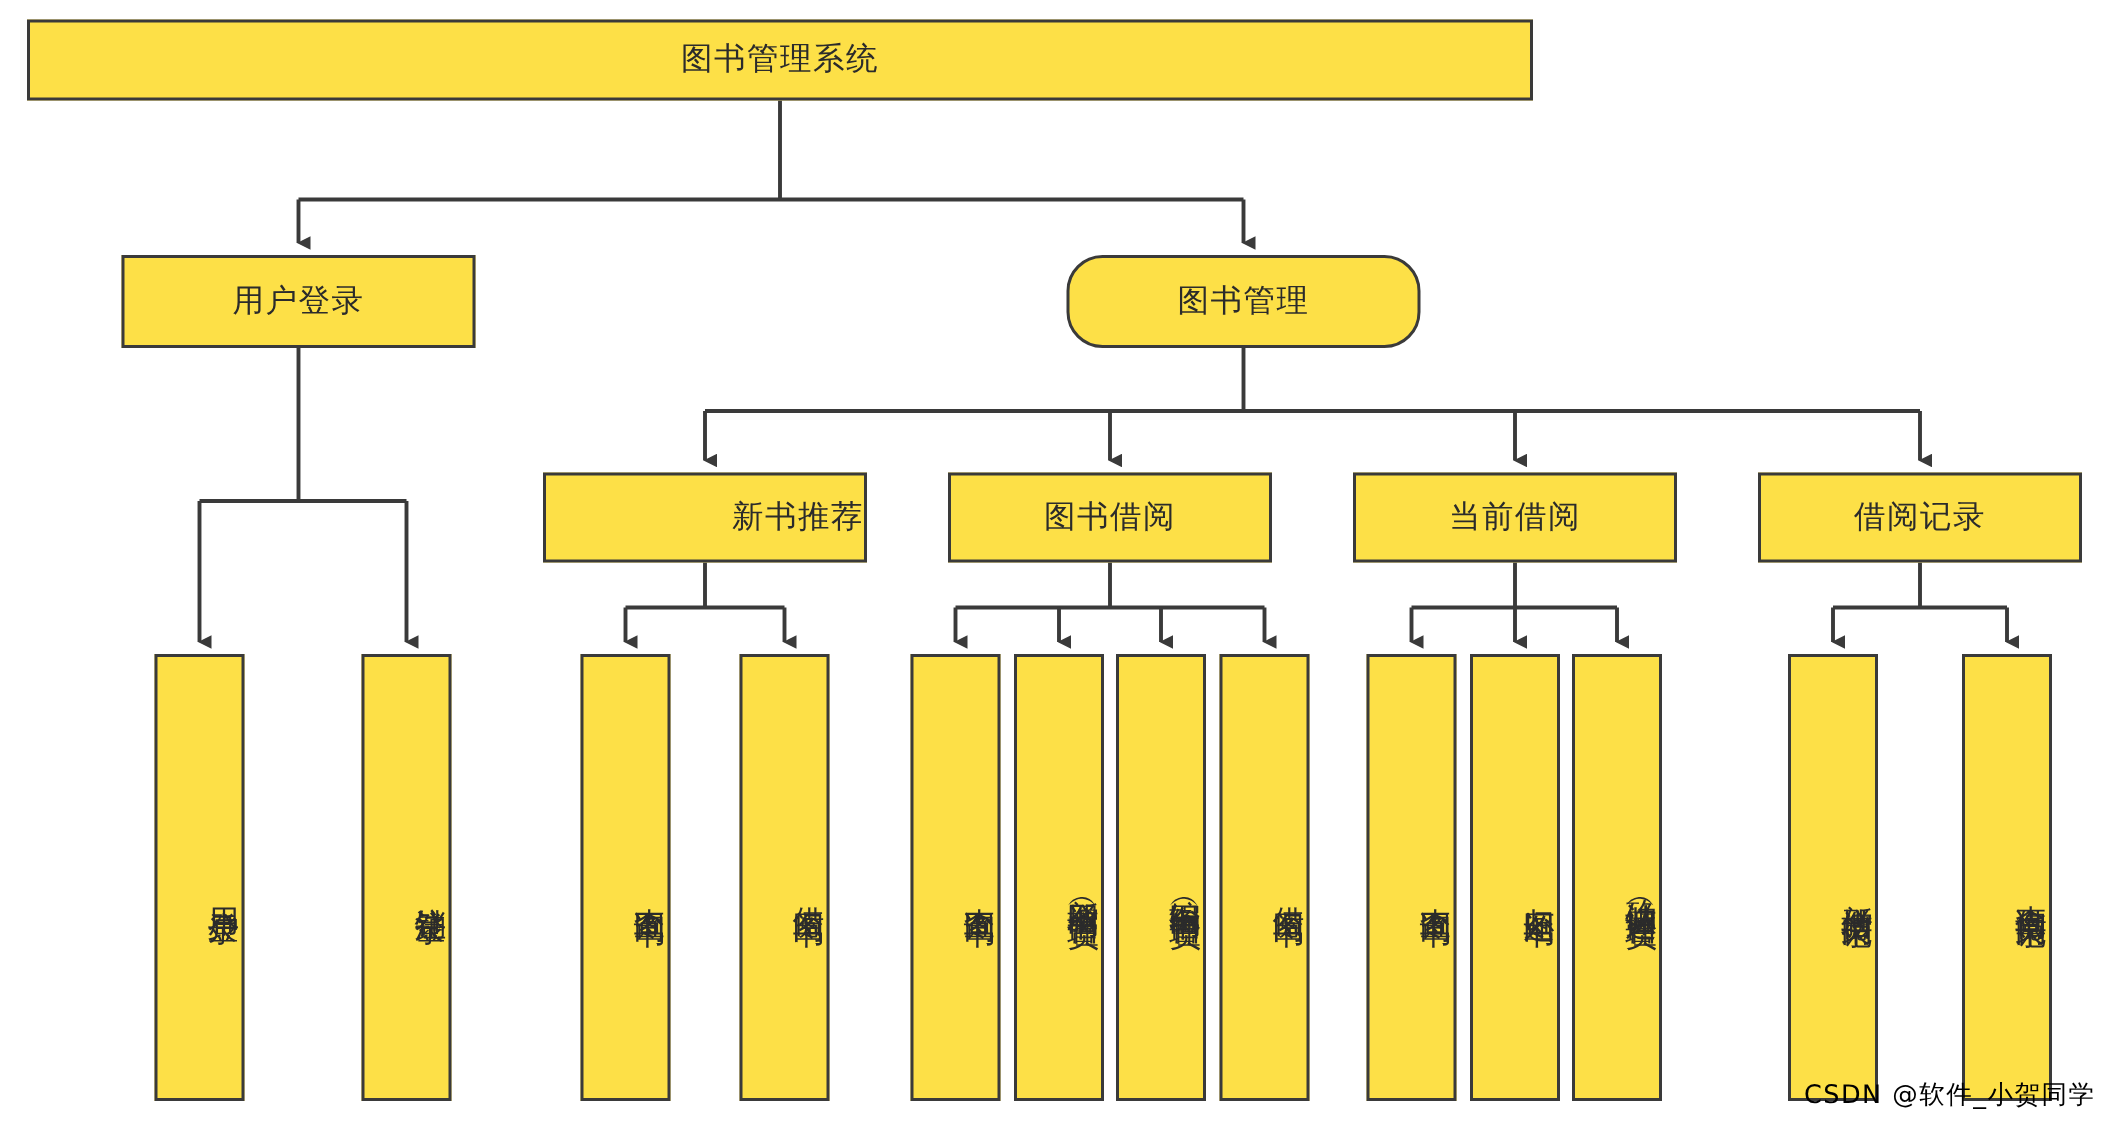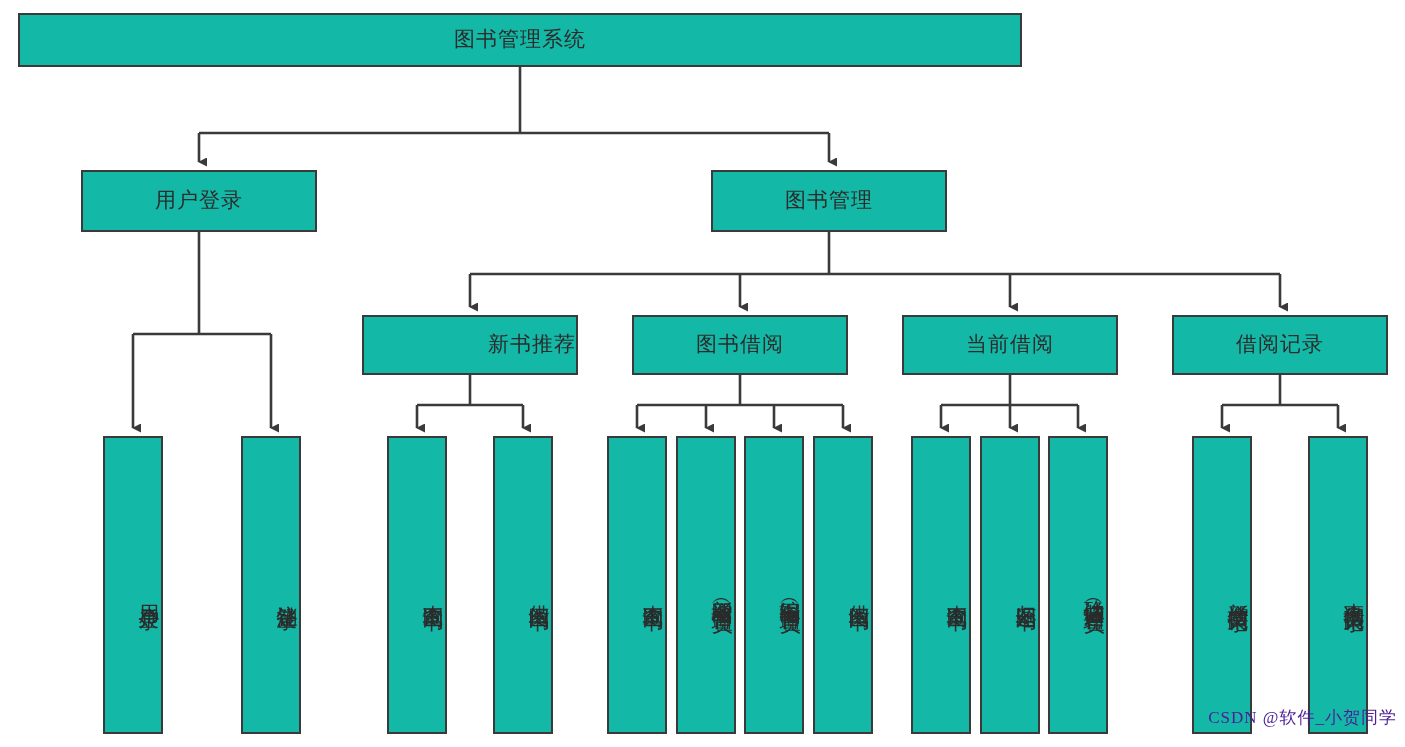--- a/index.html
+++ b/index.html
@@ -18,21 +18,21 @@
   svg#connector-layer{
     position:absolute;
     left:0; top:0;
     width:1405px;
     height:747px;
     pointer-events:none;
   }
   .node-box{
     position:absolute;
     box-sizing:border-box;
-    background:#14b8a6;
+    background:#fde047;
     border:2px solid #3a3a3a;
     display:flex;
     align-items:center;
     justify-content:center;
     text-align:center;
     color:#2b2b2b;
     z-index:2;
   }
   .node-box.horiz{
     font-size:21px;
@@ -51,28 +51,27 @@
   }
   .node-box.vert .label{
     writing-mode:vertical-rl;
     text-orientation:upright;
     display:block;
     white-space:normal;
   }
   .watermark{
     position:absolute;
     right:8px;
-    bottom:18px;
+    bottom:6px;
     font-size:17px;
-    color:#4c1d95;
+    color:#000000;
     letter-spacing:1px;
     z-index:3;
     user-select:none;
     white-space:nowrap;
-    font-family:Liberation Serif, serif;
   }
 </style>
 </head>
 <body>
 
 <div id="diagram-root">
 
   <svg id="connector-layer" viewBox="0 0 1405 747">
     <defs>
       <marker id="arrowhead" markerWidth="9" markerHeight="9" refX="4.5" refY="8" orient="auto" markerUnits="userSpaceOnUse">
@@ -126,21 +125,21 @@
     </g>
   </svg>
 
   <div class="node-box horiz" style="left:18px; top:13px; width:1004px; height:54px;">
     <span class="label">图书管理系统</span>
   </div>
 
   <div class="node-box horiz" style="left:81px; top:170px; width:236px; height:62px;">
     <span class="label">用户登录</span>
   </div>
-  <div class="node-box horiz" style="left:711px; top:170px; width:236px; height:62px;">
+  <div class="node-box horiz" style="left:711px; top:170px; width:236px; height:62px;border-radius:24px;">
     <span class="label">图书管理</span>
   </div>
 
   <div class="node-box horiz" style="left:362px; top:315px; width:216px; height:60px;justify-content:flex-end;">
     <span class="label">新书推荐</span>
   </div>
   <div class="node-box horiz" style="left:632px; top:315px; width:216px; height:60px;align-items:center;">
     <span class="label">图书借阅</span>
   </div>
   <div class="node-box horiz" style="left:902px; top:315px; width:216px; height:60px;">

